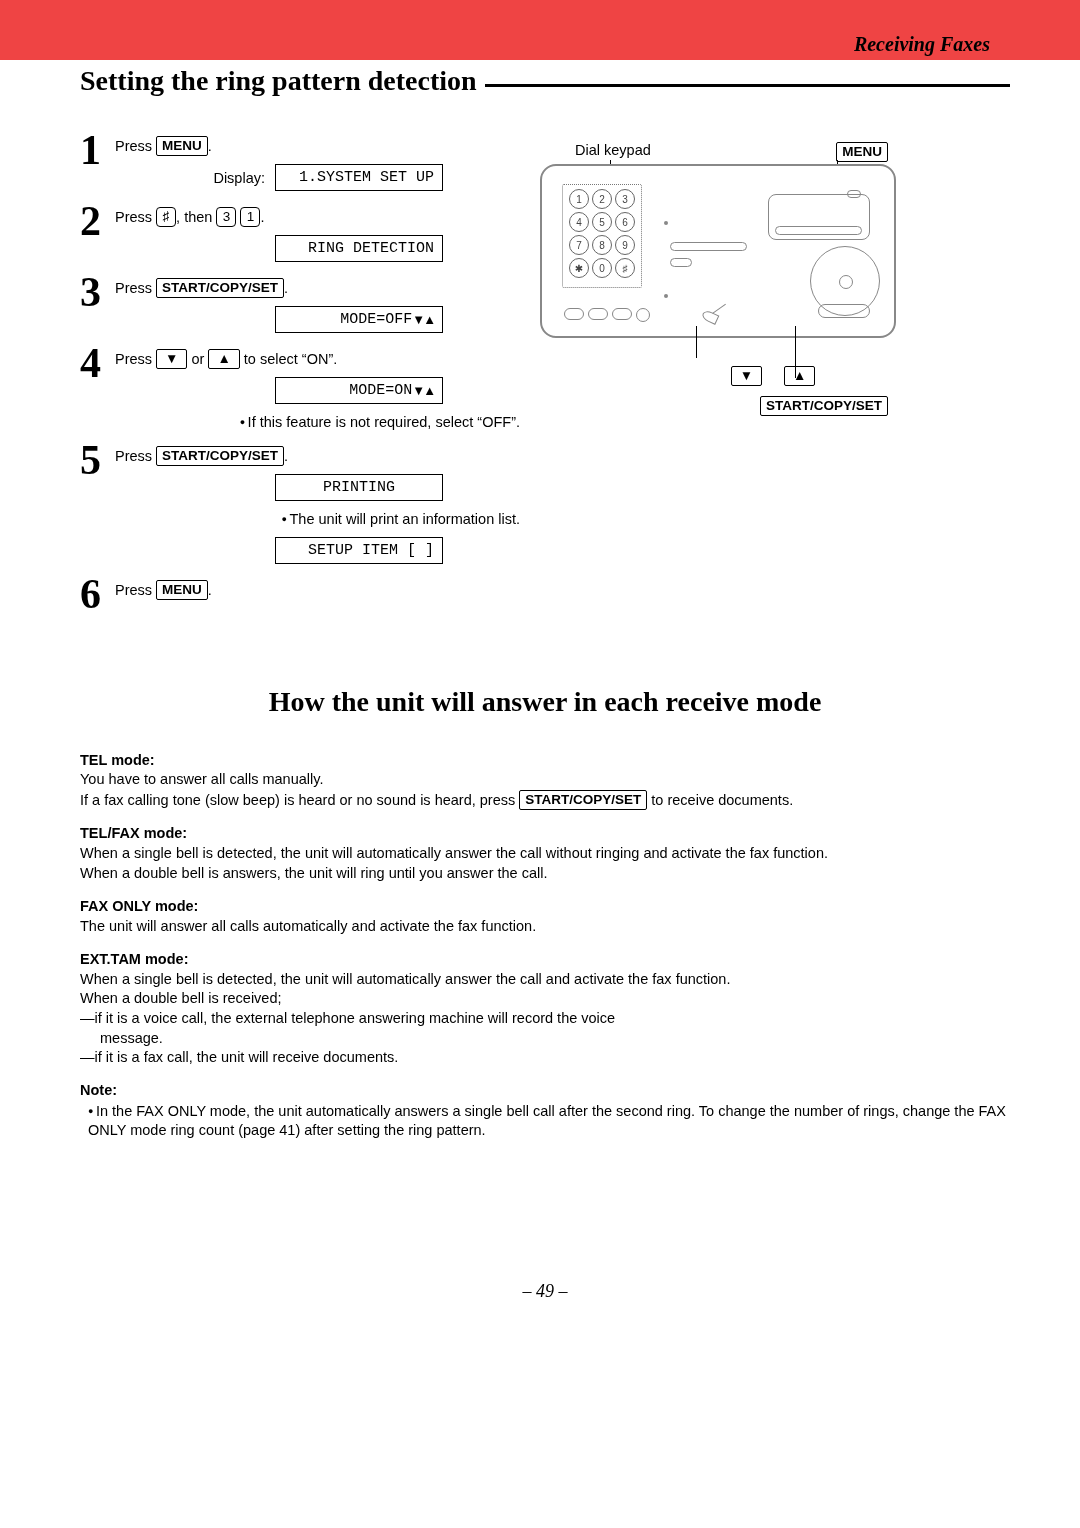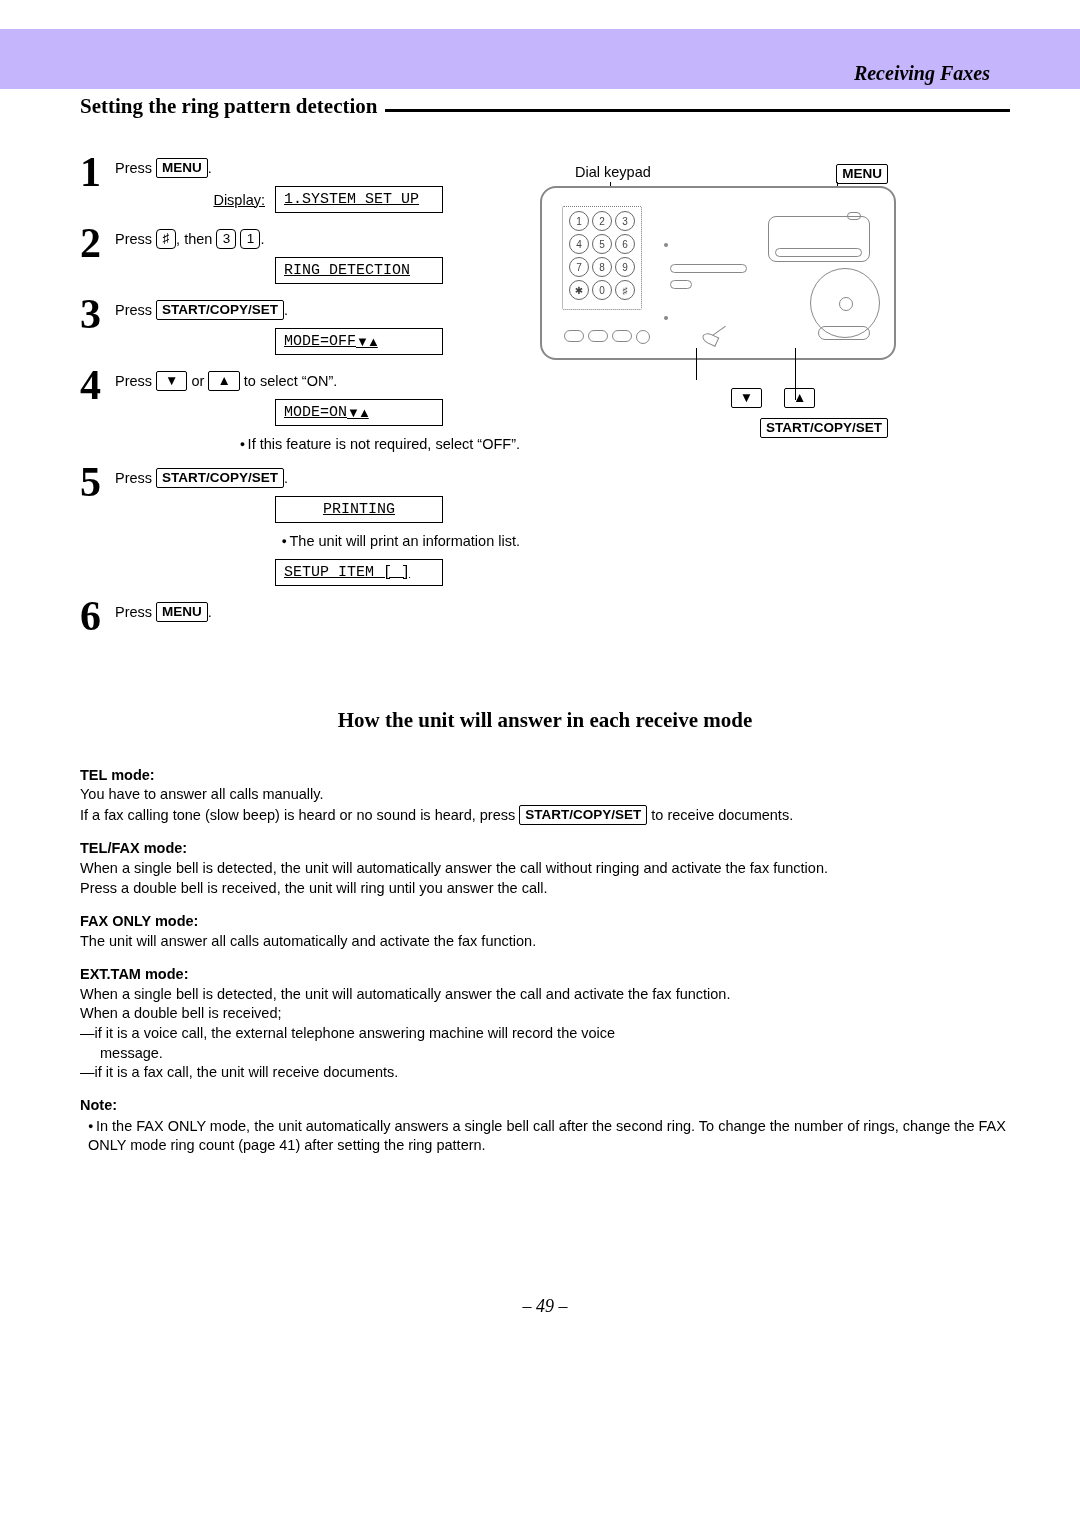--- a/index.html
+++ b/index.html
@@ -5,42 +5,41 @@
   body {
     margin: 0;
     padding: 0;
     font-family: Arial, Helvetica, sans-serif;
     font-size: 15px;
     color: #000;
     width: 1080px;
     background: #fff;
   }
   .top-bar {
-    background: #c4b5fd;
+    background: #ef4444;
     height: 60px;
     position: relative;
-    margin-top: 29px;
   }
   .top-bar-title {
     position: absolute;
     right: 90px;
     top: 33px;
     font-style: italic;
     font-weight: bold;
     font-size: 20px;
     font-family: "Times New Roman", serif;
   }
   .content {
     padding: 5px 70px 0 80px;
     position: relative;
   }
   h2.section {
     font-family: "Times New Roman", serif;
     font-weight: bold;
-    font-size: 21px;
+    font-size: 28px;
     margin: 0 0 35px 0;
     display: flex;
     align-items: center;
   }
   h2.section .rule {
     flex: 1;
     height: 3px;
     background: #000;
     margin-left: 8px;
     margin-top: 8px;
@@ -95,36 +94,35 @@
     font-family: Arial;
   }
   .key.arrow {
     padding: 0 8px;
     font-weight: normal;
   }
   .display-row {
     display: flex;
     align-items: center;
     margin: 8px 0 10px 0;
-    text-decoration: underline;
   }
   .display-label {
     text-align: right;
     width: 150px;
     font-size: 14.5px;
     padding-right: 10px;
   }
   .display-box {
     border: 1.5px solid #000;
     font-family: "Courier New", monospace;
     font-size: 15px;
     padding: 4px 8px;
     width: 150px;
     display: flex;
-    justify-content: flex-start;
+    justify-content: flex-end;
     align-items: center;
   }
   .display-box .arrows { font-family: Arial; font-size: 13px; letter-spacing: -2px; }
   ul.bul { margin: 4px 0 10px 0; padding: 0 0 0 4px; list-style: none; text-align: right; }
   ul.bul li::before { content: "\25CF  "; font-size: 9px; vertical-align: 2px; }
   ul.bul li { font-size: 14.5px; margin-bottom: 4px; }
 
   
   .diag-wrap { position: relative; width: 356px; margin-top: 10px; }
   .diag-top-labels { display: flex; justify-content: space-between; font-size: 14.5px; margin-bottom: 2px; padding: 0 8px 0 35px;}
@@ -368,21 +366,21 @@
     <div class="mode-desc">
       <div>You have to answer all calls manually.</div>
       <div>If a fax calling tone (slow beep) is heard or no sound is heard, press <span class="key">START/COPY/SET</span> to receive documents.</div>
     </div>
   </div>
 
   <div class="mode-row">
     <div class="mode-label">TEL/FAX mode:</div>
     <div class="mode-desc">
       <div>When a single bell is detected, the unit will automatically answer the call without ringing and activate the fax function.</div>
-      <div>Press a double bell is received, the unit will ring until you answer the call.</div>
+      <div>When a double bell is answers, the unit will ring until you answer the call.</div>
     </div>
   </div>
 
   <div class="mode-row">
     <div class="mode-label">FAX ONLY mode:</div>
     <div class="mode-desc">
       <div>The unit will answer all calls automatically and activate the fax function.</div>
     </div>
   </div>
 

